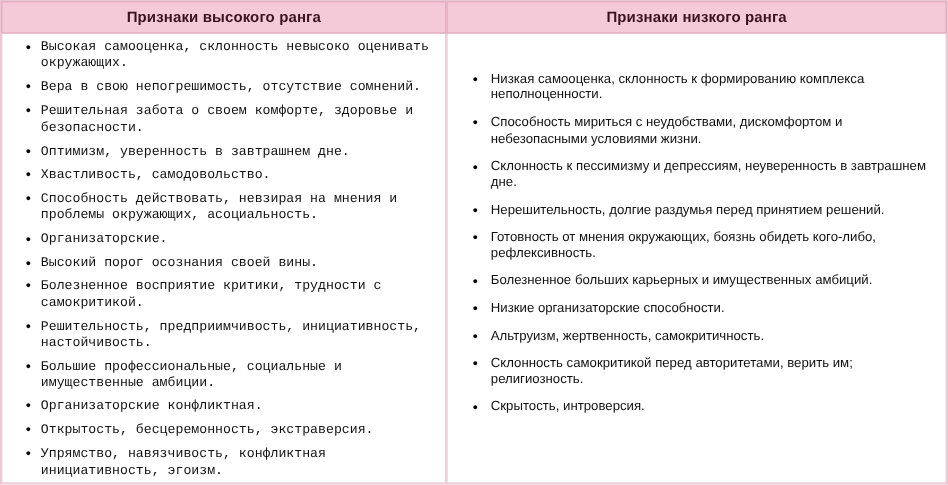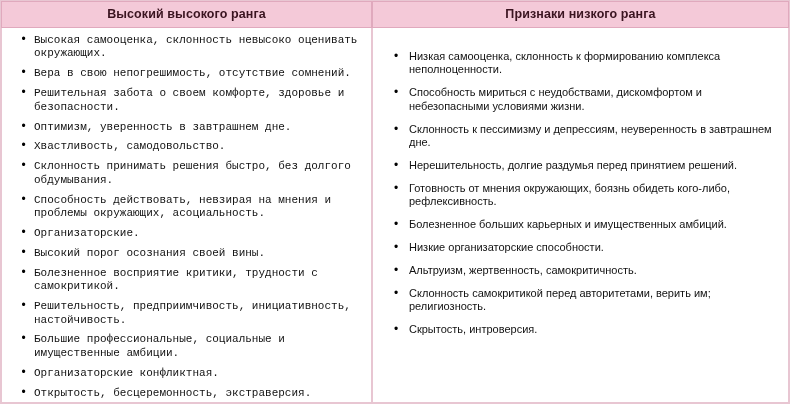--- a/index.html
+++ b/index.html
@@ -56,21 +56,21 @@
     padding: 6px 10px 4px 10px;
     overflow: hidden;
   }
   .body-cell.left {
     width: 371px;
     flex: 0 0 371px;
     font-family: Liberation Mono, monospace;
   }
   .body-cell.right {
     flex: 1 1 auto;
-    padding-top: 22px;
+    padding-top: 32px;
   }
   ul.items {
     list-style: none;
     margin: 0;
     padding: 0;
   }
   ul.items li {
     position: relative;
     padding-left: 22px;
     font-size: 11px;
@@ -94,34 +94,33 @@
   ul.items.right li::before {
     left: 11px;
   }
 </style>
 </head>
 <body>
 
 <div class="table-wrap">
 
   <div class="head-row">
-    <div class="head-cell left">Высокий высокого ранга</div>
+    <div class="head-cell left">Признаки высокого ранга</div>
     <div class="head-cell right">Признаки низкого ранга</div>
   </div>
 
   <div class="body-row">
 
     <div class="body-cell left">
       <ul class="items left">
         <li>Высокая самооценка, склонность невысоко оценивать окружающих.</li>
         <li>Вера в свою непогрешимость, отсутствие сомнений.</li>
         <li>Решительная забота о своем комфорте, здоровье и безопасности.</li>
         <li>Оптимизм, уверенность в завтрашнем дне.</li>
         <li>Хвастливость, самодовольство.</li>
-        <li>Склонность принимать решения быстро, без долгого обдумывания.</li>
         <li>Способность действовать, невзирая на мнения и проблемы окружающих, асоциальность.</li>
         <li>Организаторские.</li>
         <li>Высокий порог осознания своей вины.</li>
         <li>Болезненное восприятие критики, трудности с самокритикой.</li>
         <li>Решительность, предприимчивость, инициативность, настойчивость.</li>
         <li>Большие профессиональные, социальные и имущественные амбиции.</li>
         <li>Организаторские конфликтная.</li>
         <li>Открытость, бесцеремонность, экстраверсия.</li>
         <li>Упрямство, навязчивость, конфликтная инициативность, эгоизм.</li>
 

